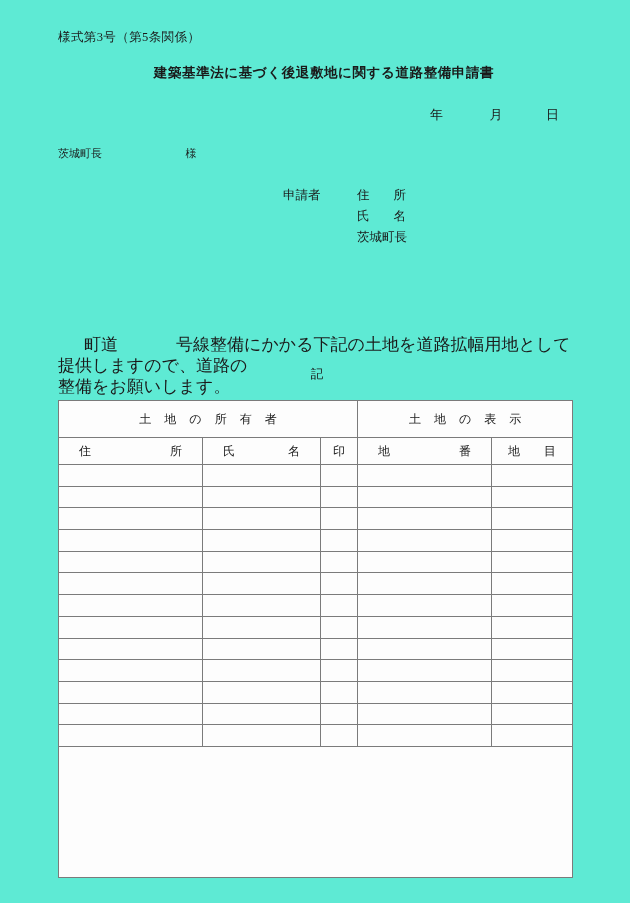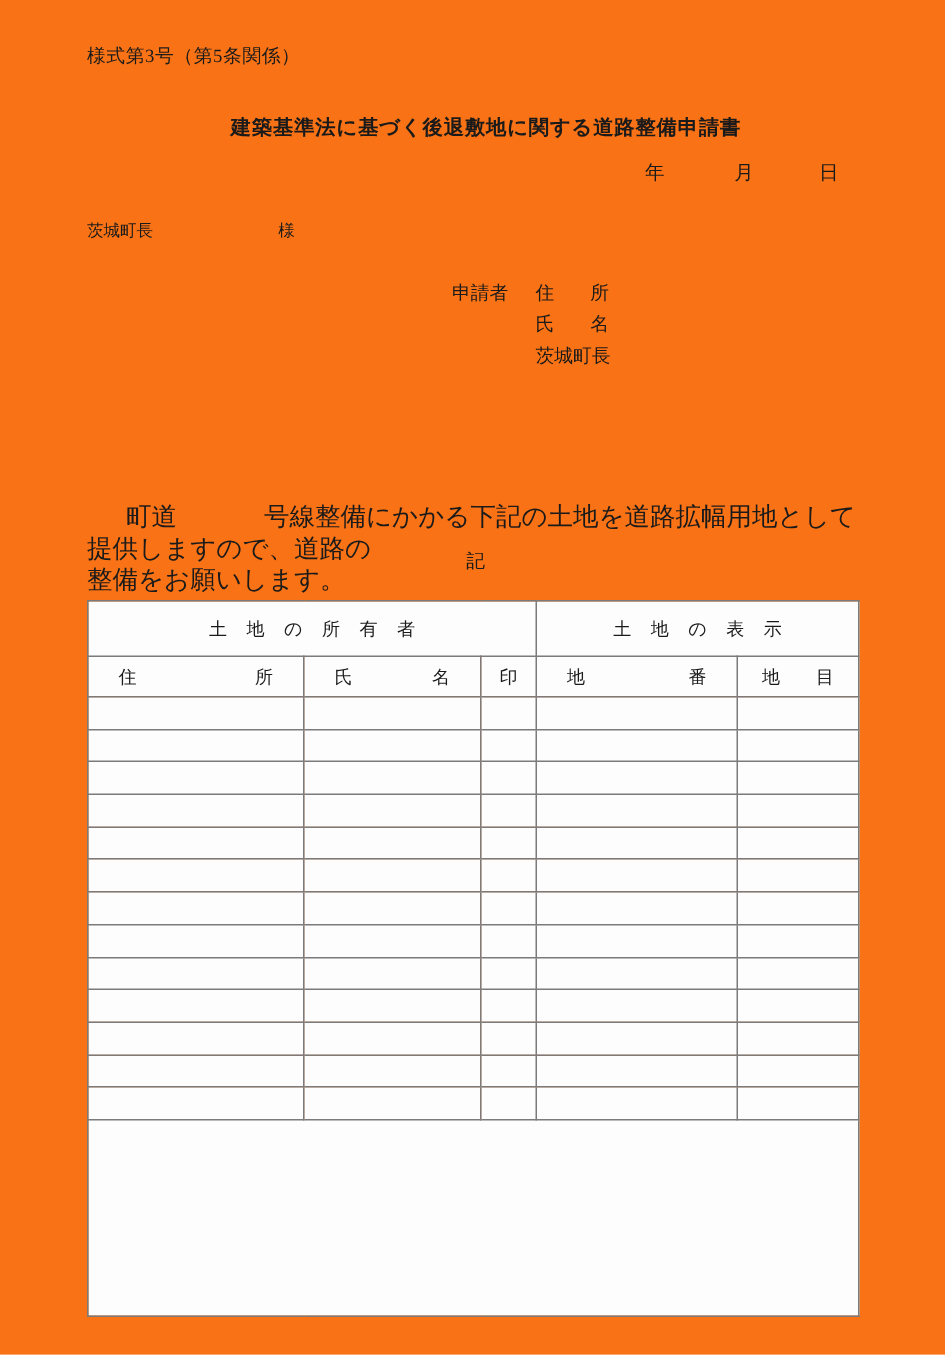--- a/index.html
+++ b/index.html
@@ -12,39 +12,39 @@
     height: 903px;
     position: relative;
     font-family: "Liberation Serif", "DejaVu Serif", serif;
     color: #1a1a1a;
     overflow: hidden;
   }
 
   .page {
     position: absolute;
     inset: 0;
-    background: #f97316;
+    background: #5eead4;
   }
 
   
   .form-number {
     position: absolute;
     left: 58px;
     top: 29px;
     font-size: 12.5px;
     letter-spacing: 0.4px;
     white-space: nowrap;
   }
 
   
   .doc-title {
     position: absolute;
     left: 0;
     right: 0;
-    top: 76px;
+    top: 64px;
     text-align: center;
     font-size: 13.5px;
     font-weight: bold;
     letter-spacing: 0.6px;
     padding-left: 18px;
   }
 
   
   .date-line {
     position: absolute;
@@ -76,21 +76,20 @@
   }
   .applicant-row {
     display: flex;
     align-items: baseline;
     height: 21px;
   }
   .applicant-label {
     width: 74px;
     flex: 0 0 74px;
     white-space: nowrap;
-    text-align: center;
   }
   .applicant-field { white-space: nowrap; }
   .sp2 { display: inline-block; width: 24px; }
 
   
   .body-text {
     position: absolute;
     left: 58px;
     top: 303px;
     width: 515px;

